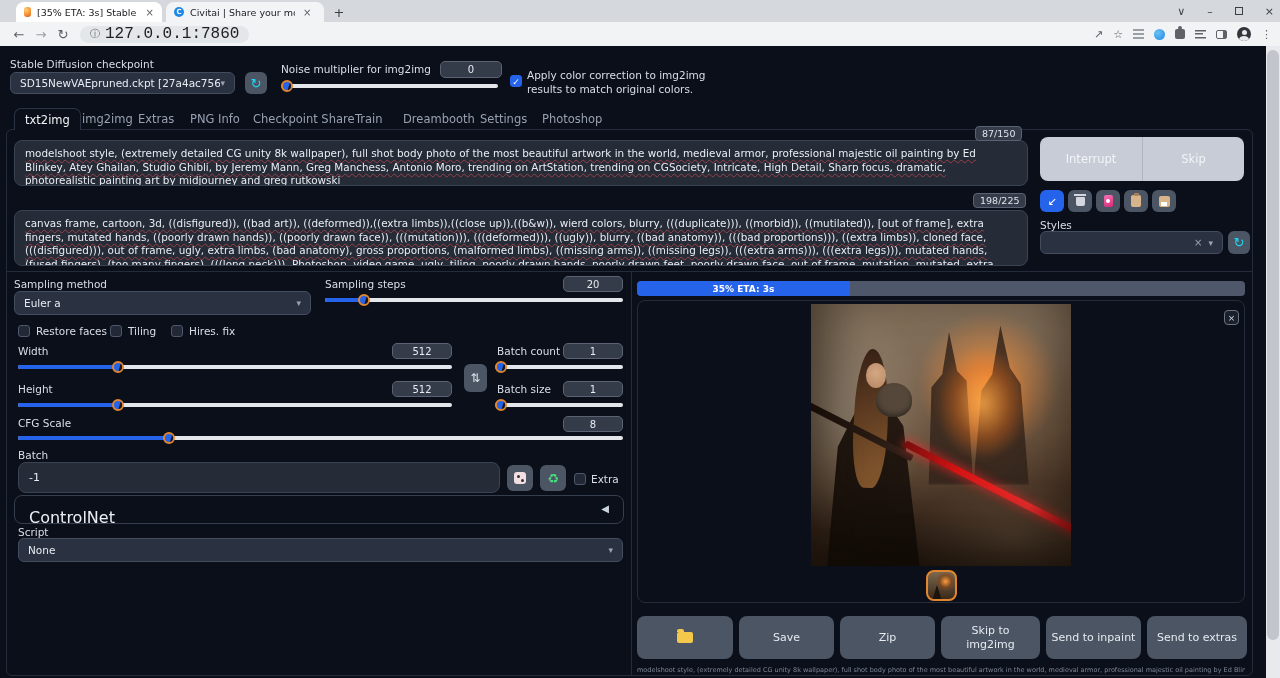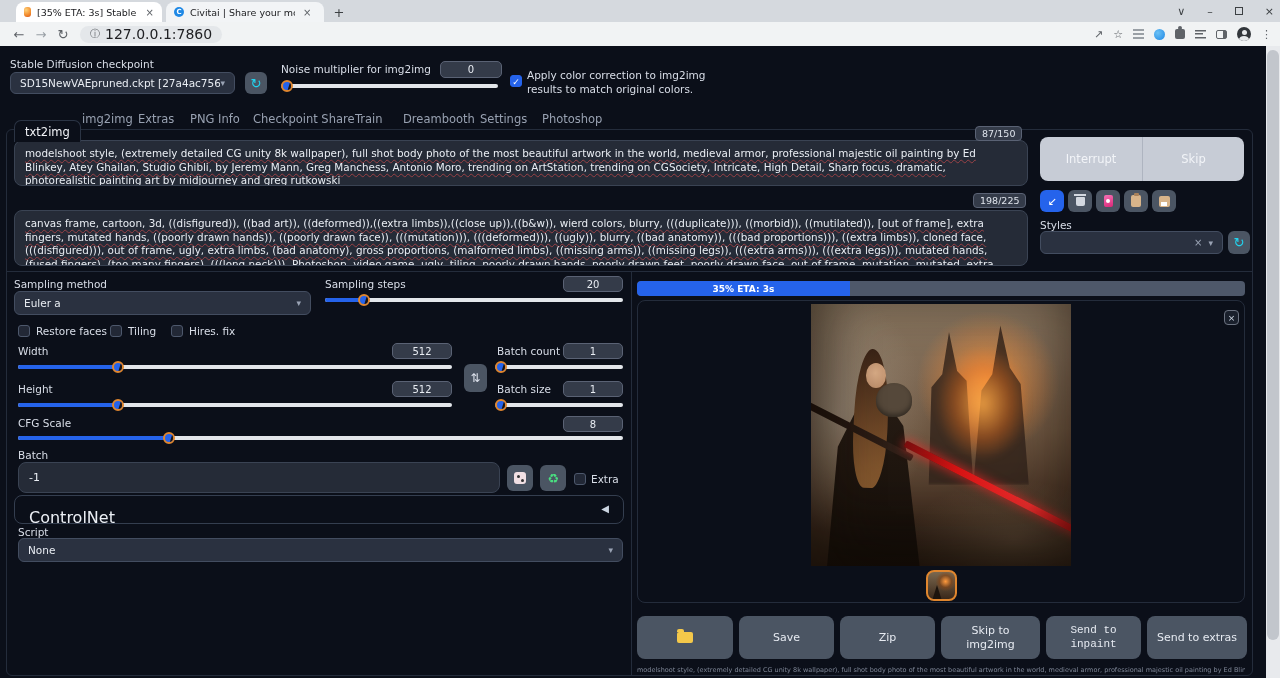--- a/index.html
+++ b/index.html
@@ -21,21 +21,21 @@
             color:#3c4043; font-size:13px; display:flex; align-items:center; justify-content:center; }
   .wctrls { position:absolute; right:6px; top:0; height:22px; display:flex; align-items:center; gap:22px; color:#3c4043; font-size:11px; }
   .wmax { width:8px; height:8px; border:1px solid #3c4043; }
 
   .toolbar { position:absolute; left:0; top:22px; width:1280px; height:24px; background:#f1f3f4;
              display:flex; align-items:center; }
   .navic { color:#5f6368; font-size:13px; width:22px; text-align:center; }
   .navic.dim { color:#9aa0a6; }
   .urlpill { margin-left:6px; height:17px; background:#e4e7ea; border-radius:9px; display:flex;
              align-items:center; padding:0 10px; gap:5px; }
-  .urltext { font-size:14px; color:#202124; }
+  .urltext { font-size:16px; color:#202124;font-family:Liberation Mono, monospace; }
   .infoic { font-size:10px; color:#5f6368; }
   .tb-right { position:absolute; right:8px; top:22px; height:24px; display:flex; align-items:center; gap:10px; }
   .tbic { color:#5f6368; font-size:11px; }
   .ic-grid { width:11px; height:10px; background:
       linear-gradient(#9aa0a6,#9aa0a6) 0 0/11px 2px no-repeat,
       linear-gradient(#9aa0a6,#9aa0a6) 0 4px/11px 2px no-repeat,
       linear-gradient(#9aa0a6,#9aa0a6) 0 8px/11px 2px no-repeat; }
   .ic-bluecircle { width:11px; height:11px; border-radius:50%; background:radial-gradient(circle at 35% 35%, #6cc1f5, #1e88e5); }
   .ic-puzzle { width:10px; height:10px; background:#5f6368; border-radius:2px; position:relative; }
   .ic-puzzle::after { content:""; position:absolute; top:-3px; left:3px; width:4px; height:4px; border-radius:50%; background:#5f6368; }
@@ -75,21 +75,21 @@
            font-size:9.5px; color:#dfe4ec; padding:0 6px; height:15px; line-height:14px; }
   .btn { position:absolute; background:#4b5563; border-radius:8px; color:#e6eaf1; font-size:11px;
          display:flex; align-items:center; justify-content:center; text-align:center; line-height:1.25; }
   .frame { position:absolute; border:1px solid #242c3b; border-radius:6px; }
   .divider { position:absolute; background:#242c3b; }
 
   
   .apptab { position:absolute; top:108px; height:22px; font-size:11.5px; color:#98a1b1;
             display:flex; align-items:center; padding:0 10px; }
   .apptab.active { color:#f3f5f9; background:#0b0f19; border:1px solid #2b3444; border-bottom:none;
-                   border-radius:7px 7px 0 0; z-index:2;margin-top:12px; }
+                   border-radius:7px 7px 0 0; z-index:2; }
 
   
   .ic-refresh { color:#22d3ee; font-size:13px; }
   .ic-trash { width:9px; height:9px; background:#d3d8e0; border-radius:1px 1px 2px 2px; position:relative; }
   .ic-trash::before { content:""; position:absolute; top:-3px; left:-1.5px; width:12px; height:2px; background:#d3d8e0; }
   .ic-card { width:9px; height:12px; border-radius:2px; background:linear-gradient(160deg,#f472b6,#db2777); position:relative; }
   .ic-card::after { content:""; position:absolute; left:2.5px; top:4px; width:4px; height:4px; border-radius:50%; background:#fff; }
   .ic-clip { width:10px; height:12px; background:#d8b48a; border-radius:2px; position:relative; }
   .ic-clip::before { content:""; position:absolute; top:-2px; left:2.5px; width:5px; height:3px; background:#a8815a; border-radius:1px; }
   .ic-floppy { width:11px; height:11px; background:#d8b48a; border-radius:2px; position:relative; }
@@ -373,16 +373,16 @@
 <div class="gal-close">×</div>
 
 <div class="thumb"></div>
 
 <div class="btn" style="left:637px; top:616px; width:96px; height:43px;">
   <span class="ic-folder"></span>
 </div>
 <div class="btn" style="left:739px; top:616px; width:95px; height:43px;">Save</div>
 <div class="btn" style="left:840px; top:616px; width:95px; height:43px;">Zip</div>
 <div class="btn" style="left:941px; top:616px; width:99px; height:43px; padding:0 18px;">Skip to img2img</div>
-<div class="btn" style="left:1046px; top:616px; width:95px; height:43px; padding:0 4px;font-family:Liberation Mono, monospace;">Send to inpaint</div>
+<div class="btn" style="left:1046px; top:616px; width:95px; height:43px; padding:0 4px;">Send to inpaint</div>
 <div class="btn" style="left:1147px; top:616px; width:100px; height:43px;">Send to extras</div>
 
 <div class="footer-info">modelshoot style, (extremely detailed CG unity 8k wallpaper), full shot body photo of the most beautiful artwork in the world, medieval armor, professional majestic oil painting by Ed Blinkey, Atey Ghailan, Studio Ghibli, by Jeremy Mann, Greg Manchess, Antonio Moro, trending on ArtStation, trending on CGSociety, Intricate, High Detail, Sharp focus, dramatic, photorealistic painting art by midjourney and greg rutkowski</div>
 
 </body></html>

